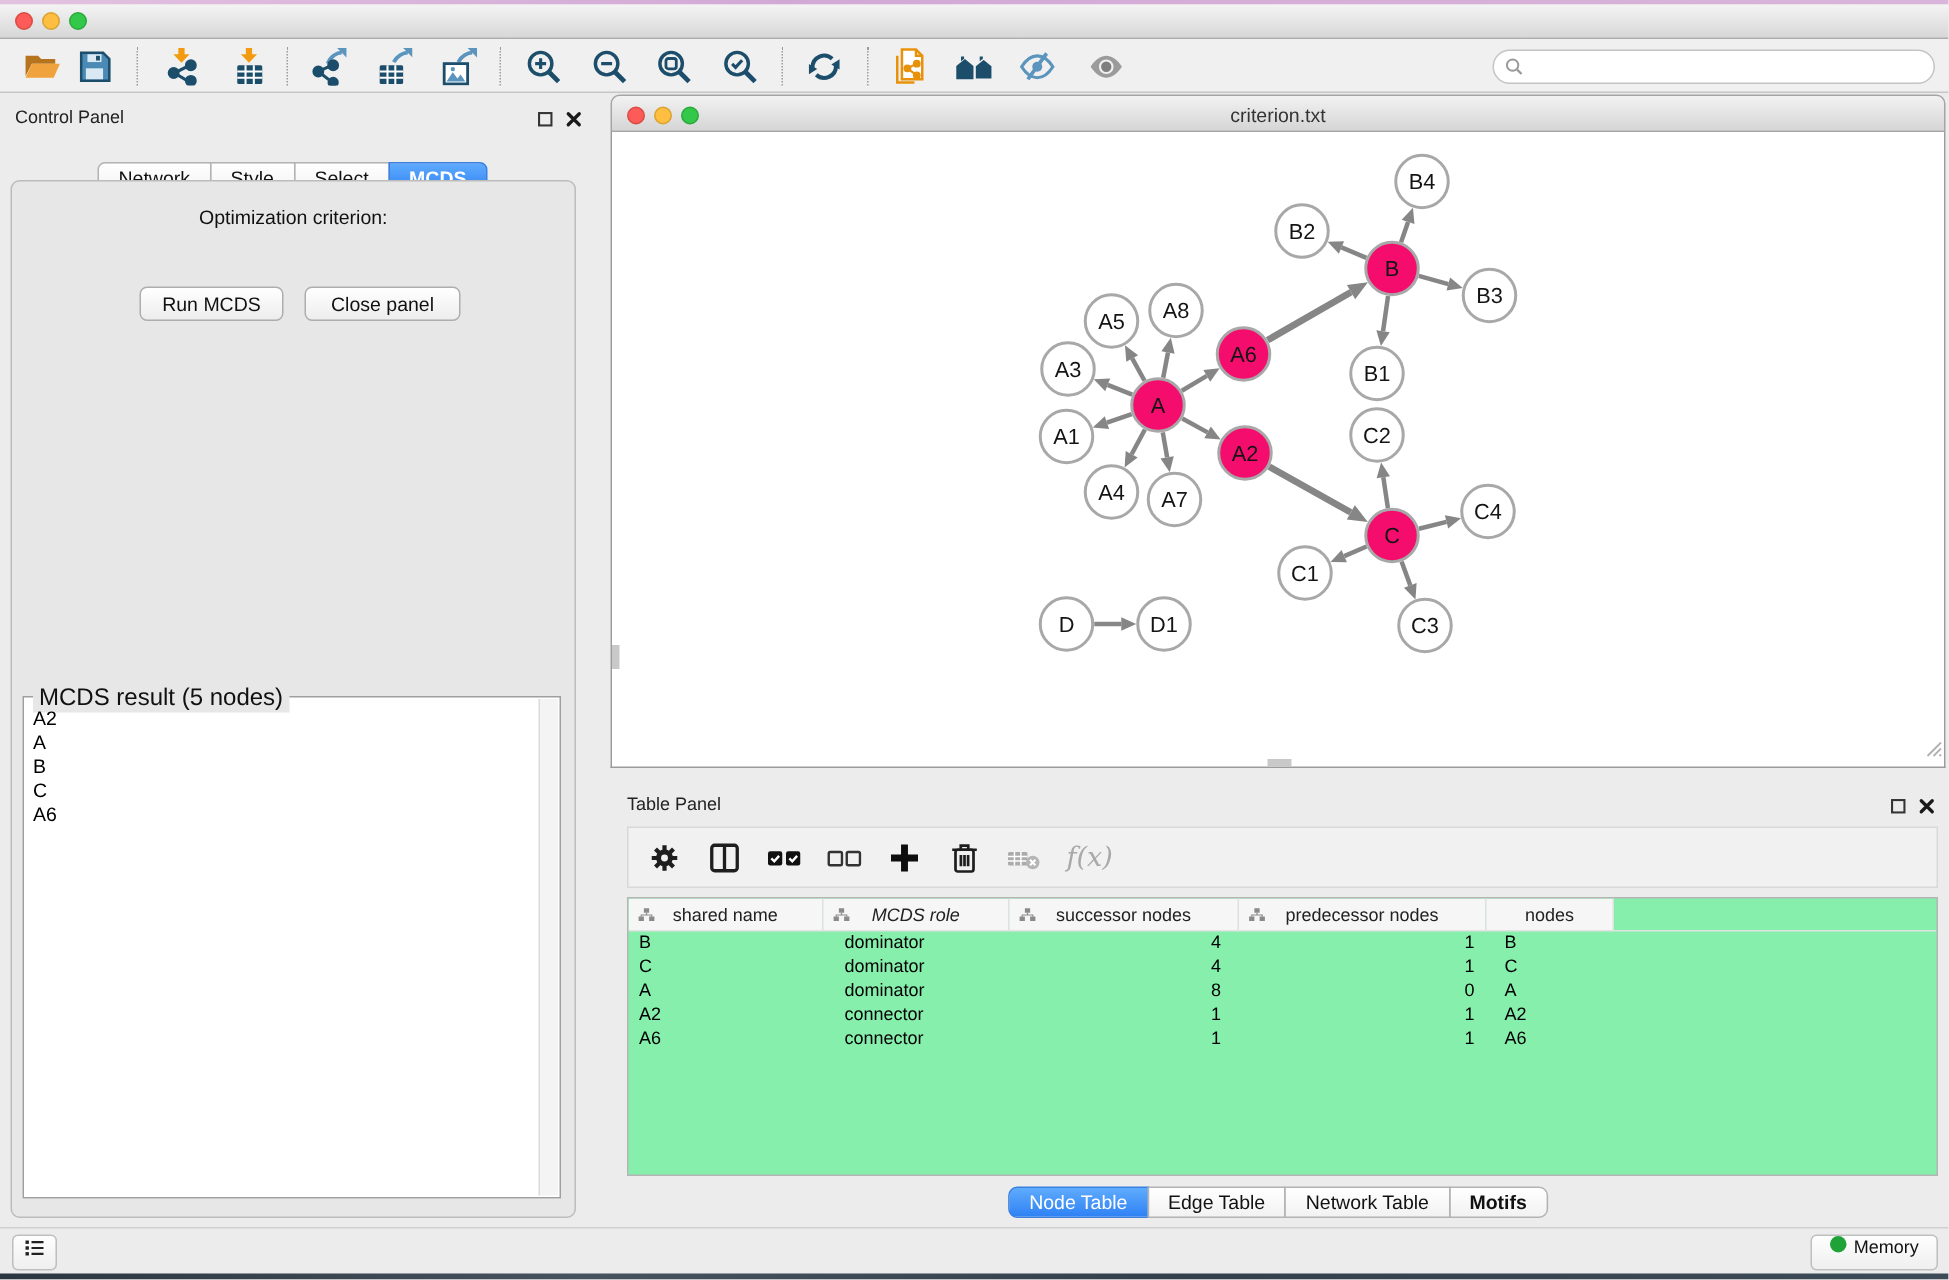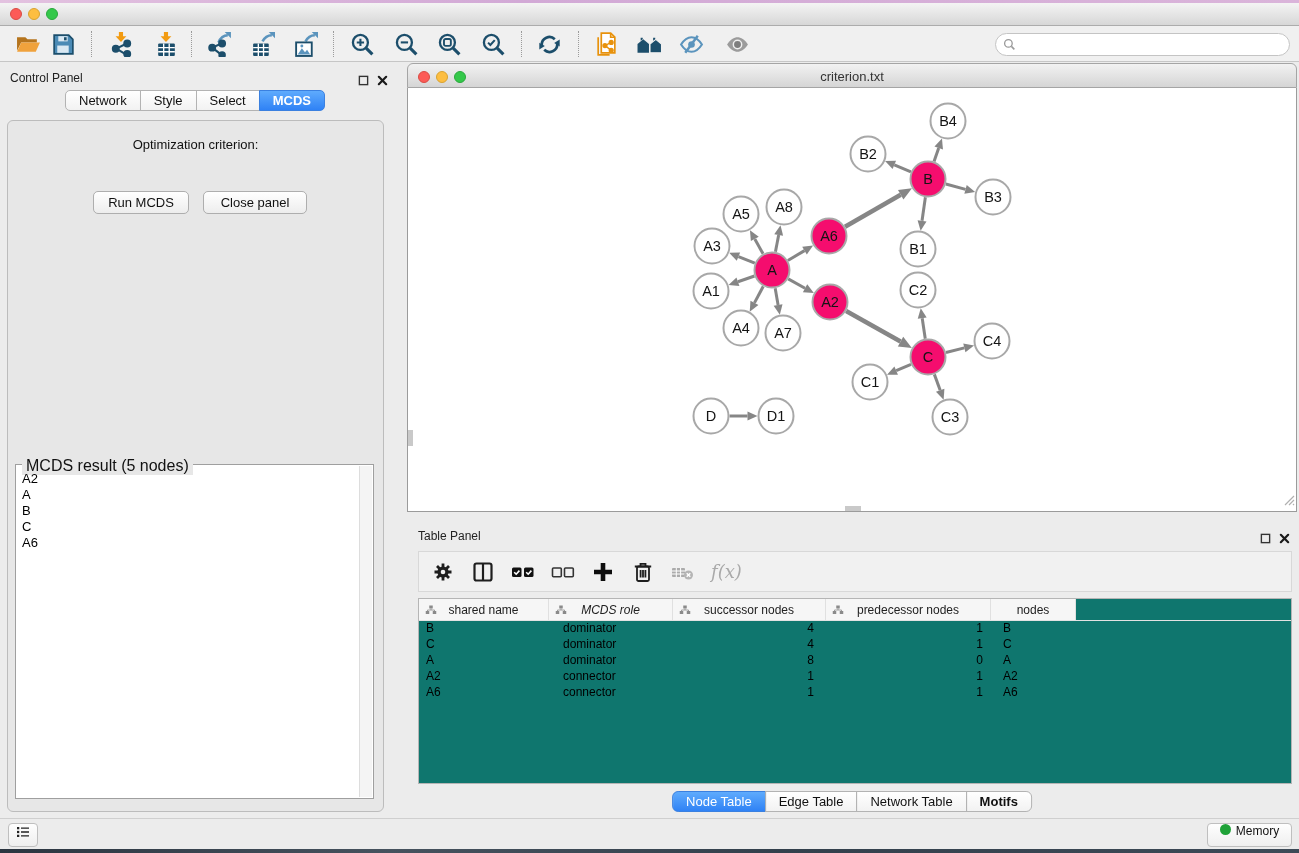--- a/index.html
+++ b/index.html
@@ -29,21 +29,21 @@
                background:#fff; border:1px solid #c4c4c4; border-radius:12px;
                display:flex; align-items:center; padding-left:7px; }
   .searchbox svg { width:13px; height:13px; }
   .searchbox input { border:none; outline:none; flex:1; font-size:12px; background:transparent;
                      font-family:"Liberation Sans",sans-serif; padding:0 8px 0 4px;}
 
   
   .control-panel { position:absolute; left:0; top:62px; width:390px; height:756px; }
   .panel-head { position:absolute; left:10px; top:9px; font-size:12px; color:#222; }
   .panel-ctl { position:absolute; top:10px; width:11px; height:11px; }
-  .cp-tabs { position:absolute; left:50%; top:28px; transform:translateX(-50%); display:flex; }
+  .cp-tabs { position:absolute; left:50%; top:46px; transform:translateX(-50%); display:flex; }
   .seg { height:21px; line-height:19px; padding:0 13px; font-size:13px; color:#111;
          background:linear-gradient(#ffffff,#f2f2f2); border:1px solid #b3b3b3; margin-left:-1px;
          white-space:nowrap; }
   .seg:first-child { border-radius:5px 0 0 5px; margin-left:0; }
   .seg:last-child { border-radius:0 5px 5px 0;font-weight:bold; }
   .seg.active { background:linear-gradient(#5fabfd,#2f82f5); color:#fff; border-color:#3a80e0; }
   .cp-body { position:absolute; left:7px; top:58px; right:6px; bottom:6px;
              background:#e7e7e7; border:1px solid #bcbcbc; border-radius:6px; }
   .opt-label { position:absolute; left:0; right:0; top:16px; text-align:center;
                font-size:13px; color:#111; }
@@ -80,21 +80,21 @@
   .grip { position:absolute; right:1px; bottom:1px; }
 
   
   .table-panel { position:absolute; left:405px; top:520px; width:894px; height:298px; }
   .tp-toolbar { position:absolute; left:13px; top:31px; right:7px; height:41px;
                 background:#f1f1f1; border:1px solid #d8d8d8; display:flex; align-items:center;
                 gap:16px; padding-left:12px; }
   .tp-toolbar .ticon { width:24px; height:24px; display:flex; align-items:center; justify-content:center; }
   .fx { font-family:"DejaVu Serif", serif; font-style:italic; font-size:18px; color:#a9a9a9; }
   .tp-table { position:absolute; left:13px; top:78px; right:7px; height:186px;
-              background:#0f766e; border:1px solid #b5b5b5; overflow:hidden; }
+              background:#86efac; border:1px solid #b5b5b5; overflow:hidden; }
   .thead { display:flex; height:22px; border-bottom:1px solid #e2e2e2; font-size:12px; color:#222; }
   .th { background:#f6f6f6; border-right:1px solid #e0e0e0; display:flex; align-items:center;
         justify-content:center; gap:5px; position:relative; }
   .th svg { position:absolute; left:6px; }
   .trow { display:flex; height:16px; font-size:12px; color:#000; }
   .td { overflow:hidden; white-space:nowrap; }
   .tp-tabs { position:absolute; left:50%; bottom:6px; transform:translateX(-50%); display:flex; }
   .tp-tabs .seg { border-radius:0; }
   .tp-tabs .seg:first-child { border-radius:6px 0 0 6px; }
   .tp-tabs .seg:last-child { border-radius:0 6px 6px 0; }

